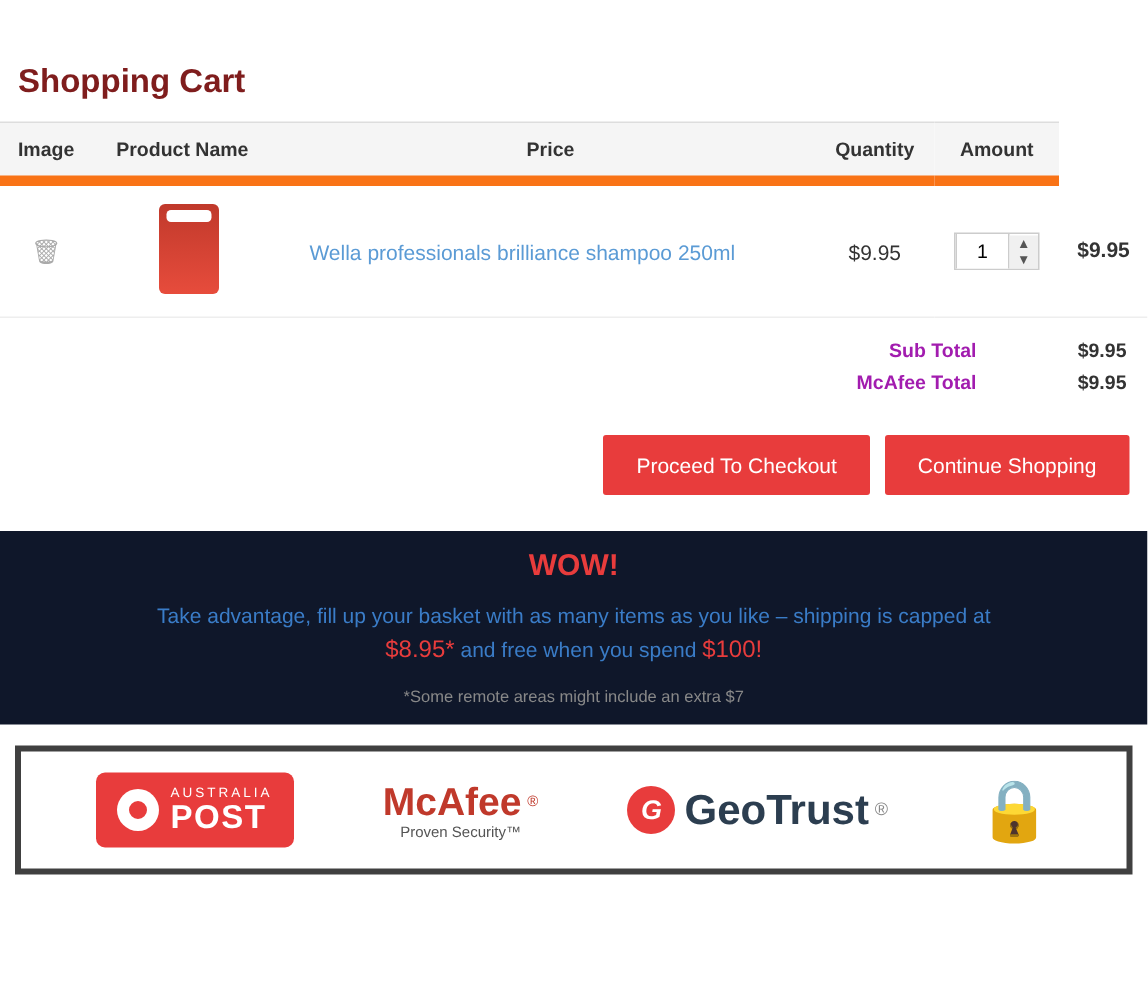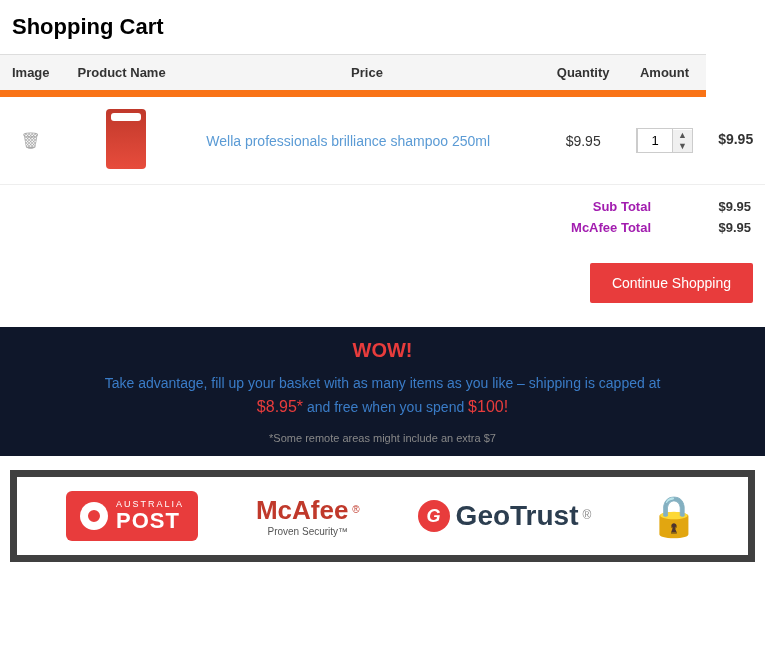--- a/index.html
+++ b/index.html
@@ -1,20 +1,20 @@
 <!DOCTYPE html>
 <html><head>
   <meta charset="utf-8">
   <style>
     * { box-sizing: border-box; margin: 0; padding: 0; }
     body { font-family: Arial, sans-serif; background: #fff; width: 765px; min-height: 666px; font-size: 14px; color: #333; }
 
     
     .header { display: flex; justify-content: space-between; align-items: center; padding: 14px 12px; }
-    .header-title { color: #000000; font-size: 22px; font-weight: bold; }
+    .header-title { color: #7f1d1d; font-size: 22px; font-weight: bold; margin-top: 27px; }
     .empty-cart-btn { background: #e83c3c; color: #fff; border: none; padding: 10px 18px; font-size: 14px; cursor: pointer; border-radius: 2px; }
 
     
     .cart-table { width: 100%; border-collapse: collapse; }
     .cart-table th { background: #f5f5f5; padding: 10px 8px; text-align: center; font-size: 13px; font-weight: bold; color: #333; border-top: 1px solid #ddd; border-bottom: 7px solid #f97316; margin-left: 24px; }
     .cart-table th.product-name { text-align: left; padding-left: 16px; }
     .cart-table td { padding: 12px 8px; text-align: center; border-bottom: 1px solid #eee; vertical-align: middle; }
     .cart-table td.product-name-cell { text-align: left; padding-left: 16px; }
     .cart-table td.price-cell { color: #333; }
     .cart-table td.amount-cell { font-weight: bold; }
@@ -42,21 +42,21 @@
     .btn-continue { background: #e83c3c; color: #fff; border: none; padding: 12px 22px; font-size: 14px; cursor: pointer; border-radius: 2px; }
 
     
     .promo-section { background: #0f172a; padding: 12px 16px; text-align: center; margin-top: 4px; }
     .promo-wow { color: #e83c3c; font-size: 20px; font-weight: bold; margin-bottom: 10px; }
     .promo-text { color: #3a7cc7; font-size: 14px; line-height: 1.6; }
     .promo-text .red-bold { color: #e83c3c; font-weight: normal; font-size: 16px; }
     .promo-note { color: #888; font-size: 11px; margin-top: 12px; }
 
     
-    .badges-section { border: 7px solid #404040; margin: 14px 10px; padding: 14px 20px; display: flex; align-items: center; justify-content: space-around; }
+    .badges-section { border: 4px solid #404040; margin: 14px 10px; padding: 14px 20px; display: flex; align-items: center; justify-content: space-around; }
 
     
     .auspost-badge { background: #e83c3c; color: #fff; border-radius: 6px; padding: 8px 14px; display: flex; flex-direction: column; align-items: center; min-width: 120px; }
 
     
     .mcafee-badge { text-align: center; }
     .mcafee-name { font-size: 26px; font-weight: bold; color: #c0392b; }
     .mcafee-dot { color: #c0392b; font-size: 10px; vertical-align: super; }
     .mcafee-sub { font-size: 10px; color: #555; }
 
@@ -116,20 +116,21 @@
     <span class="total-label">Sub Total</span>
     <span class="total-value">$9.95</span>
   </div>
   <div class="total-row">
     <span class="total-label">McAfee Total</span>
     <span class="total-value">$9.95</span>
   </div>
 </div>
 
 <div class="action-buttons">
+  <button class="btn-checkout">Proceed To Checkout</button>
   <button class="btn-continue">Continue Shopping</button>
 </div>
 
 <div class="promo-section">
   <div class="promo-wow">WOW!</div>
   <div class="promo-text">
     <span>Take advantage, fill up your basket with as many items as you like – shipping is capped at</span>
     <br>
     <span class="red-bold">$8.95*</span>
     <span> and free when you spend </span>

